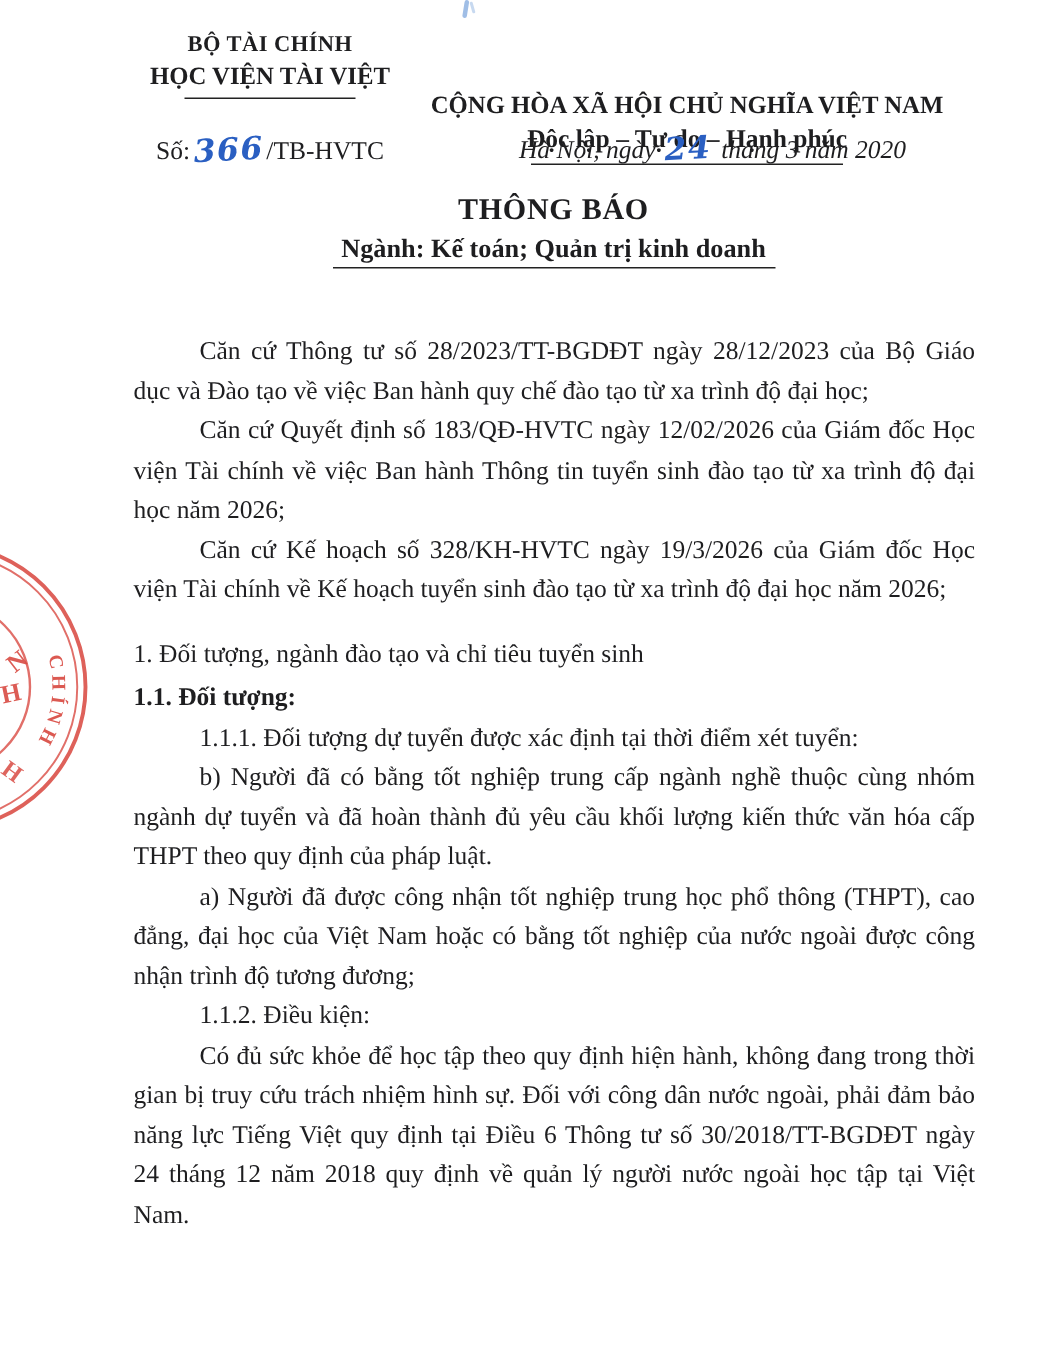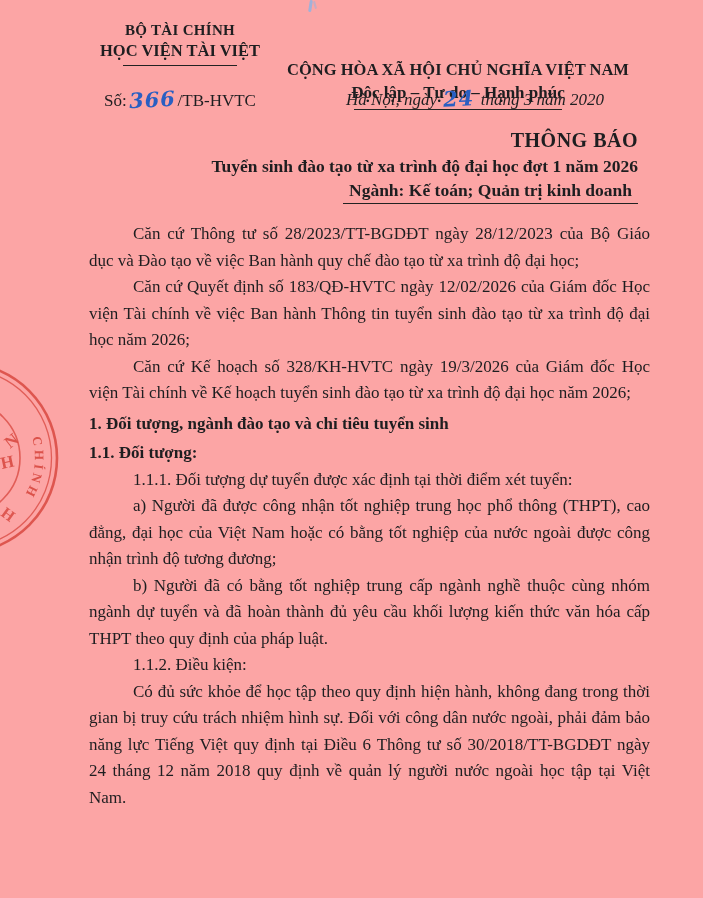--- a/index.html
+++ b/index.html
@@ -5,21 +5,21 @@
   :root{
     --text_ink:#1e1e20;
     --ink_blue:#2a5fc2;
     --stamp_red:#d94b43;
   }
   html,body{margin:0;padding:0;background:#e8e8e8;}
   .page{
     position:relative;
     width:703px;height:898px;
     margin:0 auto;
-    background:#fca5a5;
+    background:#ffffff;
     overflow:hidden;
     color:var(--text_ink);
     font-family:"Liberation Serif", serif;
   }
   
   .hdr-left{position:absolute;top:21px;left:88px;width:184px;text-align:center;line-height:1.25;}
   .hdr-left .l1{font-size:15px;font-weight:bold;letter-spacing:.3px;}
   .hdr-left .l2{font-size:16.5px;font-weight:bold;margin-top:1px;}
   .hdr-left .rule{display:block;width:114px;margin:4px auto 0;border-top:1.6px solid #222;}
   .hdr-right{position:absolute;top:21px;left:283px;width:350px;text-align:center;line-height:1.3;margin-top:38px;}
@@ -33,36 +33,36 @@
     display:inline-block;
     font-family:"DejaVu Serif", serif;
     font-style:italic;font-weight:bold;
     color:var(--ink_blue);
     font-size:21px;line-height:1;
     transform:rotate(-3deg);
     margin:0 2px;position:relative;top:1px;
     letter-spacing:1px;
   }
   
-  .title-block{position:absolute;top:129px;left:76px;width:562px;text-align:right;}
+  .title-block{position:absolute;top:129px;left:88px;width:562px;text-align:center;}
   .title-block .t1{font-size:20px;font-weight:bold;letter-spacing:.5px;}
   .title-block .t2{font-size:17.5px;font-weight:bold;margin-top:4px;}
   .title-block .t3{margin-top:3px;font-family:Liberation Serif, serif;}
   .title-block .t3 span{
     display:inline-block;font-size:17.5px;font-weight:bold;
     border-bottom:1.7px solid #222;padding:0 6px 2px;
   }
   
   .body-block{position:absolute;top:221px;left:89px;width:561px;}
   .body-block p{
     margin:0;font-size:17px;line-height:26.5px;
     text-align:justify;text-indent:44px;
   }
   .body-block p.no-indent{text-indent:0;}
-  .body-block p.bold{font-weight:bold;margin-top:4px;}
+  .body-block p.bold{font-weight:normal;margin-top:16px;}
   .body-block p.bold-italic{font-weight:bold;margin-top:3px;}
   
   .stamp{position:absolute;left:0;top:365px;width:60px;height:185px;pointer-events:none;}
   .stamp .ring{fill:none;stroke:var(--stamp_red);}
   .stamp text{fill:var(--stamp_red);font-family:"Liberation Serif",serif;font-weight:bold;}
   
   .pen-mark{position:absolute;background:#8fb3e2;border-radius:2px;}
   .pen-mark.m1{left:309px;top:0;width:3px;height:12px;transform:rotate(9deg);opacity:.85;}
   .pen-mark.m2{left:314px;top:1px;width:2px;height:8px;transform:rotate(-16deg);opacity:.5;}
 </style>
@@ -82,33 +82,32 @@
     <div class="l2">Độc lập – Tự do – Hạnh phúc</div>
     <span class="rule"></span>
   </div>
 
   <div class="doc-number"><span>Số:</span><span class="handwritten">366</span><span>/TB-HVTC</span></div>
 
   <div class="doc-date"><span>Hà Nội, ngày</span> <span class="handwritten">24</span> <span>tháng 3 năm 2020</span></div>
 
   <div class="title-block">
     <div class="t1">THÔNG BÁO</div>
-    <div class="t2">Tuyển sinh đào tạo từ xa trình độ đại học đợt 1 năm 2026</div>
     <div class="t3"><span>Ngành: Kế toán; Quản trị kinh doanh</span></div>
   </div>
 
   <div class="body-block">
     <p>Căn cứ Thông tư số 28/2023/TT-BGDĐT ngày 28/12/2023 của Bộ Giáo dục và Đào tạo về việc Ban hành quy chế đào tạo từ xa trình độ đại học;</p>
     <p>Căn cứ Quyết định số 183/QĐ-HVTC ngày 12/02/2026 của Giám đốc Học viện Tài chính về việc Ban hành Thông tin tuyển sinh đào tạo từ xa trình độ đại học năm 2026;</p>
     <p>Căn cứ Kế hoạch số 328/KH-HVTC ngày 19/3/2026 của Giám đốc Học viện Tài chính về Kế hoạch tuyển sinh đào tạo từ xa trình độ đại học năm 2026;</p>
     <p class="no-indent bold">1. Đối tượng, ngành đào tạo và chỉ tiêu tuyển sinh</p>
     <p class="no-indent bold-italic">1.1. Đối tượng:</p>
     <p>1.1.1. Đối tượng dự tuyển được xác định tại thời điểm xét tuyển:</p>
+    <p>b) Người đã có bằng tốt nghiệp trung cấp ngành nghề thuộc cùng nhóm ngành dự tuyển và đã hoàn thành đủ yêu cầu khối lượng kiến thức văn hóa cấp THPT theo quy định của pháp luật.</p>
     <p>a) Người đã được công nhận tốt nghiệp trung học phổ thông (THPT), cao đẳng, đại học của Việt Nam hoặc có bằng tốt nghiệp của nước ngoài được công nhận trình độ tương đương;</p>
-    <p>b) Người đã có bằng tốt nghiệp trung cấp ngành nghề thuộc cùng nhóm ngành dự tuyển và đã hoàn thành đủ yêu cầu khối lượng kiến thức văn hóa cấp THPT theo quy định của pháp luật.</p>
     <p>1.1.2. Điều kiện:</p>
     <p>Có đủ sức khỏe để học tập theo quy định hiện hành, không đang trong thời gian bị truy cứu trách nhiệm hình sự. Đối với công dân nước ngoài, phải đảm bảo năng lực Tiếng Việt quy định tại Điều 6 Thông tư số 30/2018/TT-BGDĐT ngày 24 tháng 12 năm 2018 quy định về quản lý người nước ngoài học tập tại Việt Nam.</p>
   </div>
 
   <svg class="stamp" viewBox="0 0 60 185" xmlns="http://www.w3.org/2000/svg" aria-hidden="true">
     <circle class="ring" cx="-38" cy="93" r="95" stroke-width="2.6" opacity="0.88"></circle>
     <circle class="ring" cx="-38" cy="93" r="89.5" stroke-width="1.3" opacity="0.8"></circle>
     <circle class="ring" cx="-38" cy="93" r="58" stroke-width="1.6" opacity="0.8"></circle>
     <defs>
       <path id="stamp-arc" d="M 17.9 46.1 A 73 73 0 0 1 8.9 148.9" fill="none"></path>

